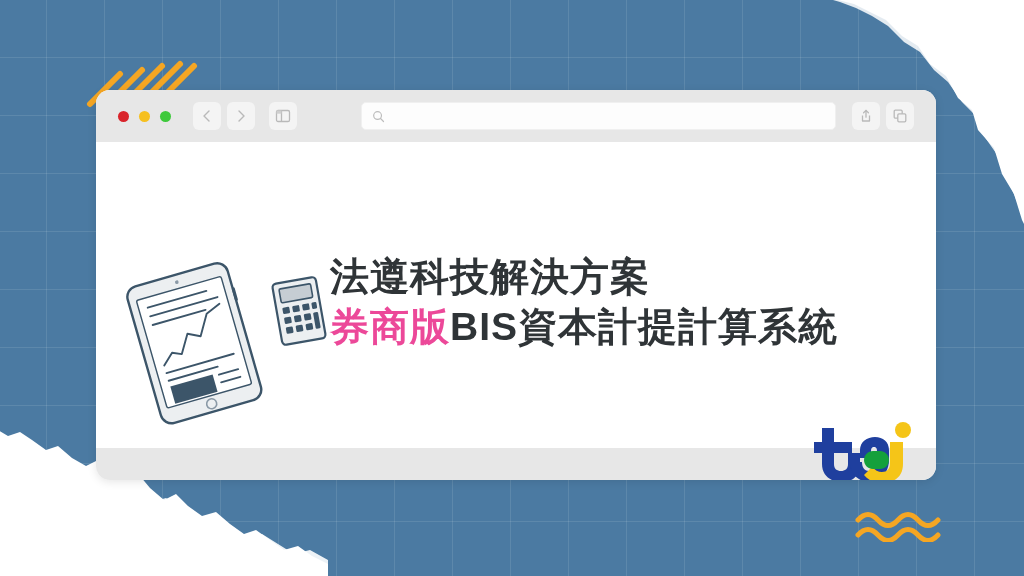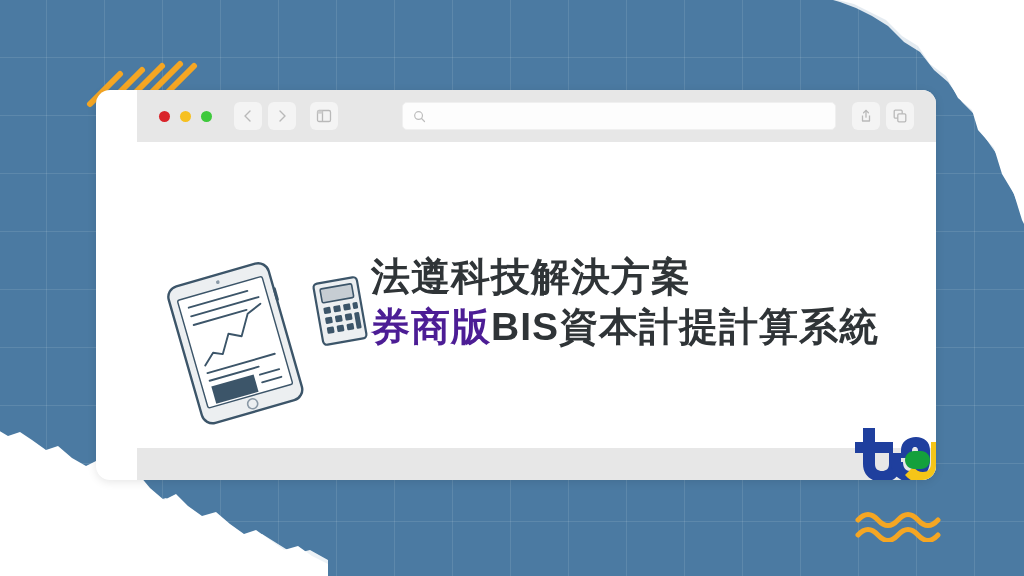--- a/index.html
+++ b/index.html
@@ -45,21 +45,21 @@
 
   
   #browser {
     position:absolute;
     left:96px; top:90px;
     width:840px; height:390px;
     background:#ffffff;
     border-radius:14px;
     overflow:hidden;
     box-shadow:0 2px 10px rgba(0,0,0,.10);
-    display:flex; flex-direction:column;padding-left:41px;
+    display:flex; flex-direction:column;
   }
   #titlebar {
     height:52px;
     background:#e7e7e7;
     display:flex; align-items:center;
     padding:0 22px;
     flex:0 0 52px;
   }
   .dots { display:flex; gap:10px; align-items:center; margin-right:22px; }
   .dot { width:11px; height:11px; border-radius:50%; }
@@ -117,21 +117,21 @@
     width:600px;
   }
   .hl-line {
     font-size:39px;
     font-weight:bold;
     color:#2f3437;
     letter-spacing:1px;
     line-height:1.28;
     white-space:nowrap;
   }
-  .hl-accent { color:#4c1d95; }
+  .hl-accent { color:#ec4899; }
 
   
   #logo { position:absolute; left:712px; top:278px; }
 </style>
 </head>
 <body>
 
 <div id="stage">
 
   <div id="grid"></div>

